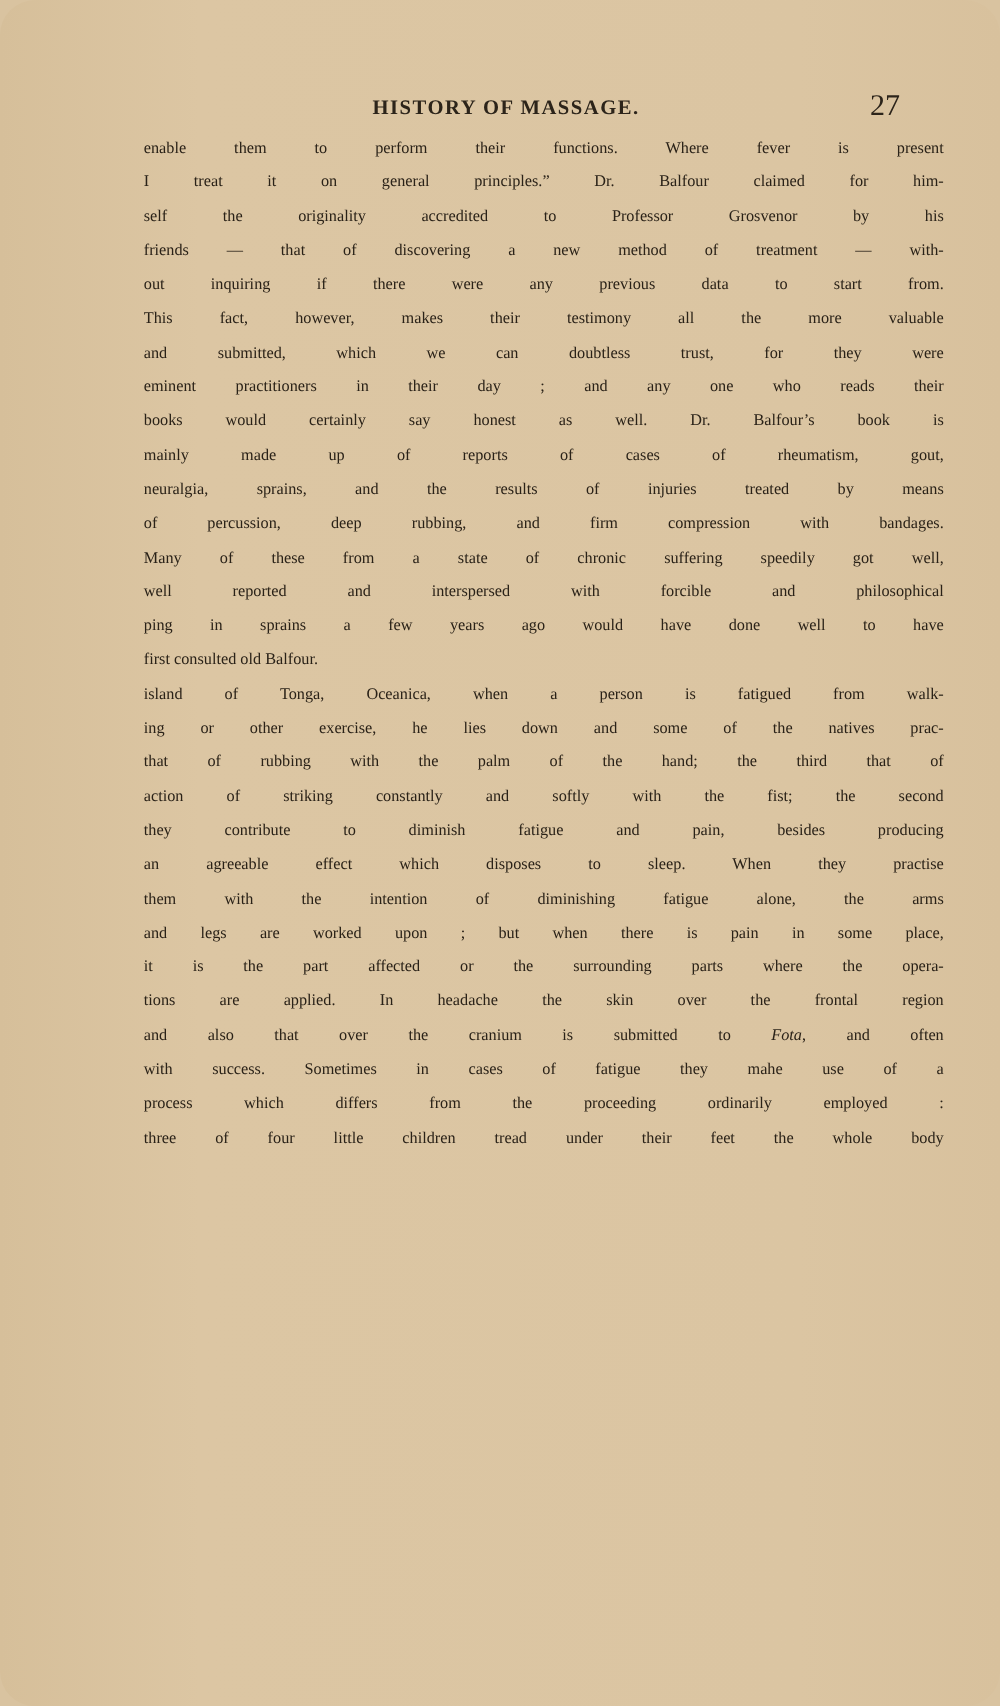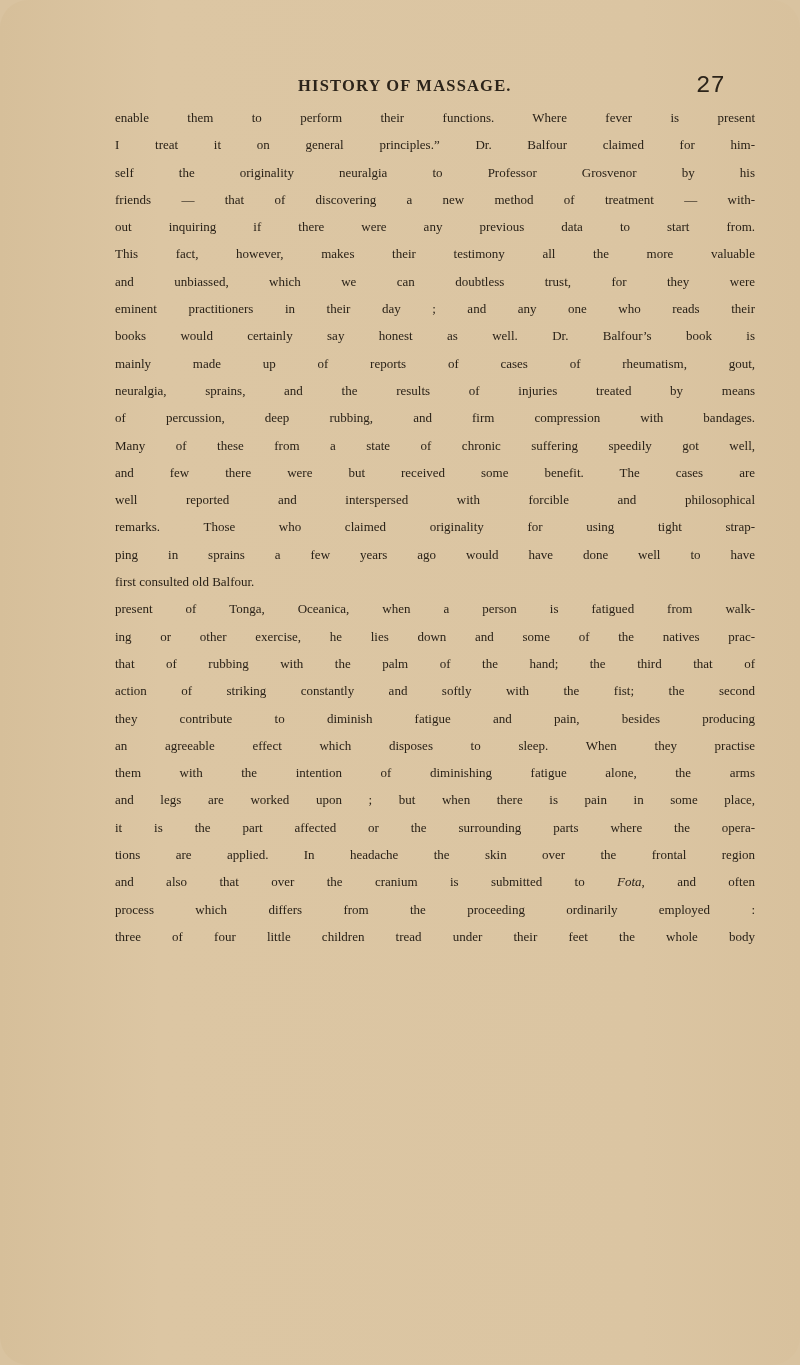--- a/index.html
+++ b/index.html
@@ -36,21 +36,21 @@
       font-family: "Liberation Serif", "DejaVu Serif", serif;
       font-weight: bold;
       font-size: 16.5px;
       letter-spacing: 1.2px;
       color: #2c241a;
     }
     .page-number {
       position: absolute;
       left: 696px;
       top: -4px;
-      font-family: Liberation Mono, monospace;
+      font-family: Liberation Serif, serif;
       font-size: 24px;
       color: #2c241a;
     }
     .body-text {
       position: absolute;
       left: 95px;
       top: 104px;
       width: 640px;
       font-size: 13px;
       line-height: 27.3px;
@@ -82,45 +82,44 @@
 
   <div class="running-head">
     <span class="running-title">HISTORY OF MASSAGE.</span>
     <span class="page-number">27</span>
   </div>
 
   <div class="body-text">
 
     <span class="line">enable them to perform their functions.  Where fever is present</span>
     <span class="line">I treat it on general principles.”  Dr. Balfour claimed for him-</span>
-    <span class="line">self the originality neuralgia to Professor Grosvenor by his</span>
+    <span class="line">self the originality accredited to Professor Grosvenor by his</span>
     <span class="line">friends — that of discovering a new method of treatment — with-</span>
     <span class="line">out inquiring if there were any previous data to start from.</span>
     <span class="line">This fact, however, makes their testimony all the more valuable</span>
-    <span class="line">and unbiassed, which we can doubtless trust, for they were</span>
+    <span class="line">and submitted, which we can doubtless trust, for they were</span>
     <span class="line">eminent practitioners in their day ; and any one who reads their</span>
     <span class="line">books would certainly say honest as well.  Dr. Balfour’s book is</span>
     <span class="line">mainly made up of reports of cases of rheumatism, gout,</span>
     <span class="line">neuralgia, sprains, and the results of injuries treated by means</span>
     <span class="line">of percussion, deep rubbing, and firm compression with bandages.</span>
     <span class="line">Many of these from a state of chronic suffering speedily got well,</span>
-    <span class="line">and few there were but received some benefit.  The cases are</span>
     <span class="line">well reported and interspersed with forcible and philosophical</span>
-    <span class="line">remarks.  Those who claimed originality for using tight strap-</span>
     <span class="line">ping in sprains a few years ago would have done well to have</span>
     <span class="line last">first consulted old Balfour.</span>
 
-    <span class="line">present of Tonga, Oceanica, when a person is fatigued from walk-</span>
+    <span class="line">island of Tonga, Oceanica, when a person is fatigued from walk-</span>
     <span class="line">ing or other exercise, he lies down and some of the natives prac-</span>
     <span class="line">that of rubbing with the palm of the hand; the third that of</span>
     <span class="line">action of striking constantly and softly with the fist; the second</span>
     <span class="line">they contribute to diminish fatigue and pain, besides producing</span>
     <span class="line">an agreeable effect which disposes to sleep.  When they practise</span>
     <span class="line">them with the intention of diminishing fatigue alone, the arms</span>
     <span class="line">and legs are worked upon ; but when there is pain in some place,</span>
     <span class="line">it is the part affected or the surrounding parts where the opera-</span>
     <span class="line">tions are applied.  In headache the skin over the frontal region</span>
     <span class="line"><span>and also that over the cranium is submitted to </span><i>Fota</i><span>, and often</span></span>
+    <span class="line">with success.  Sometimes in cases of fatigue they mahe use of a</span>
     <span class="line">process which differs from the proceeding ordinarily employed :</span>
     <span class="line">three of four little children tread under their feet the whole body</span>
   </div>
 
 </div>
 
 </body></html>

